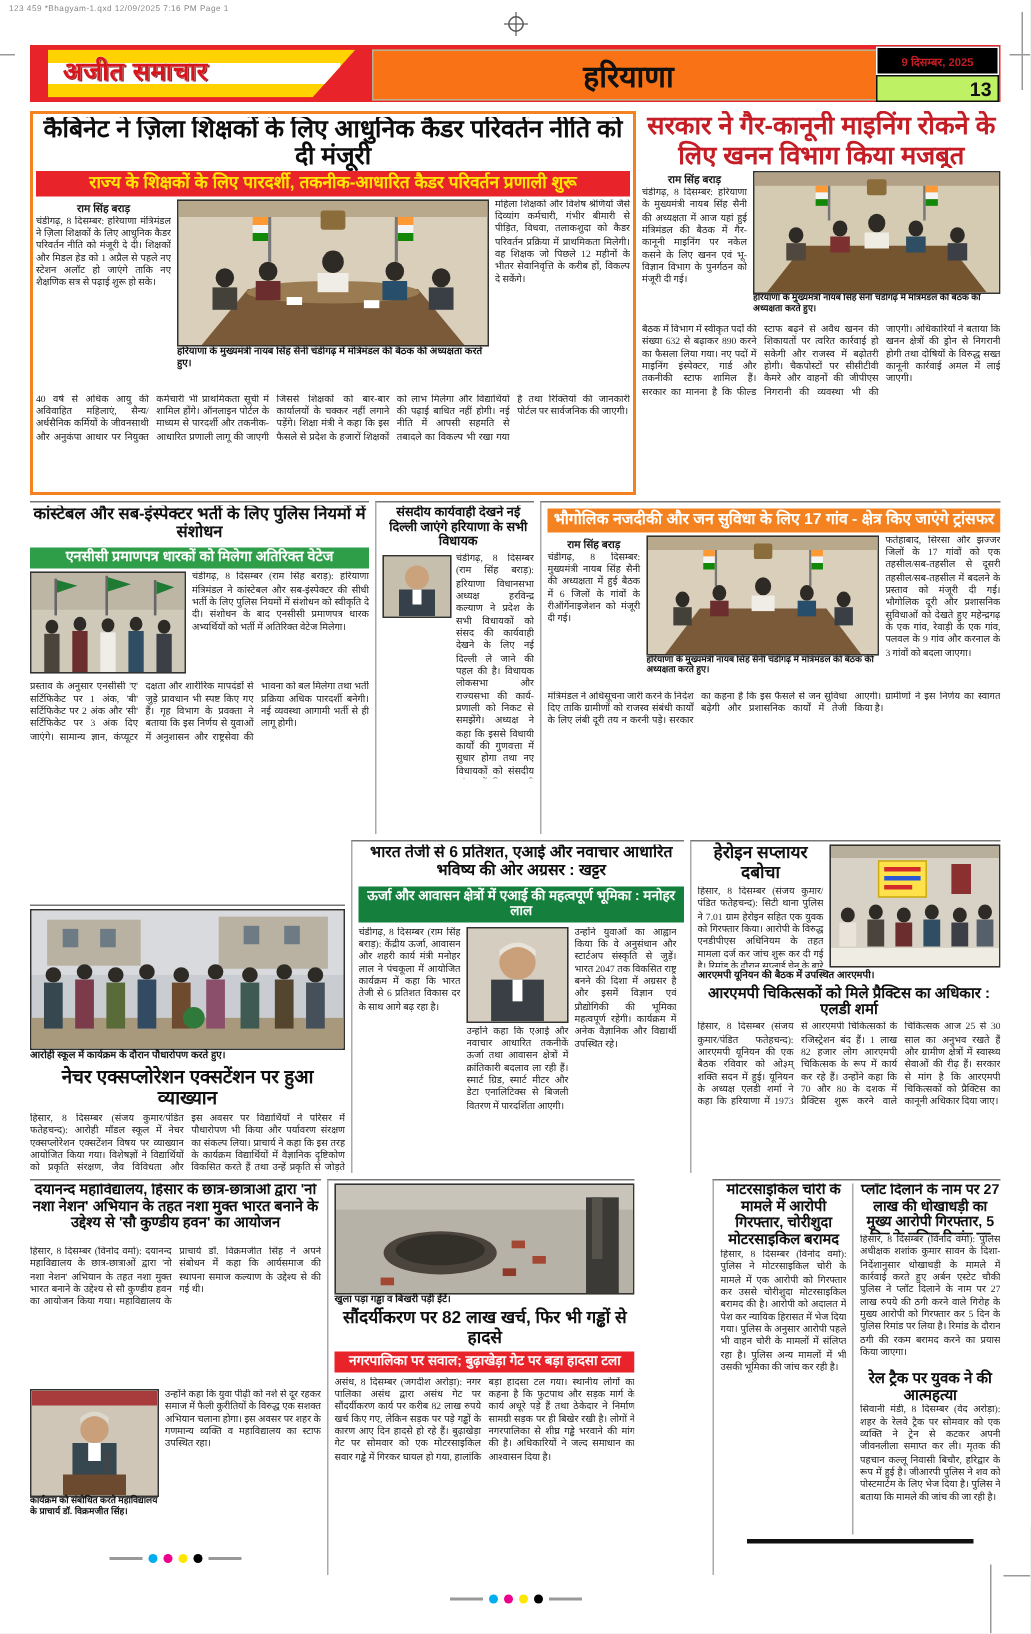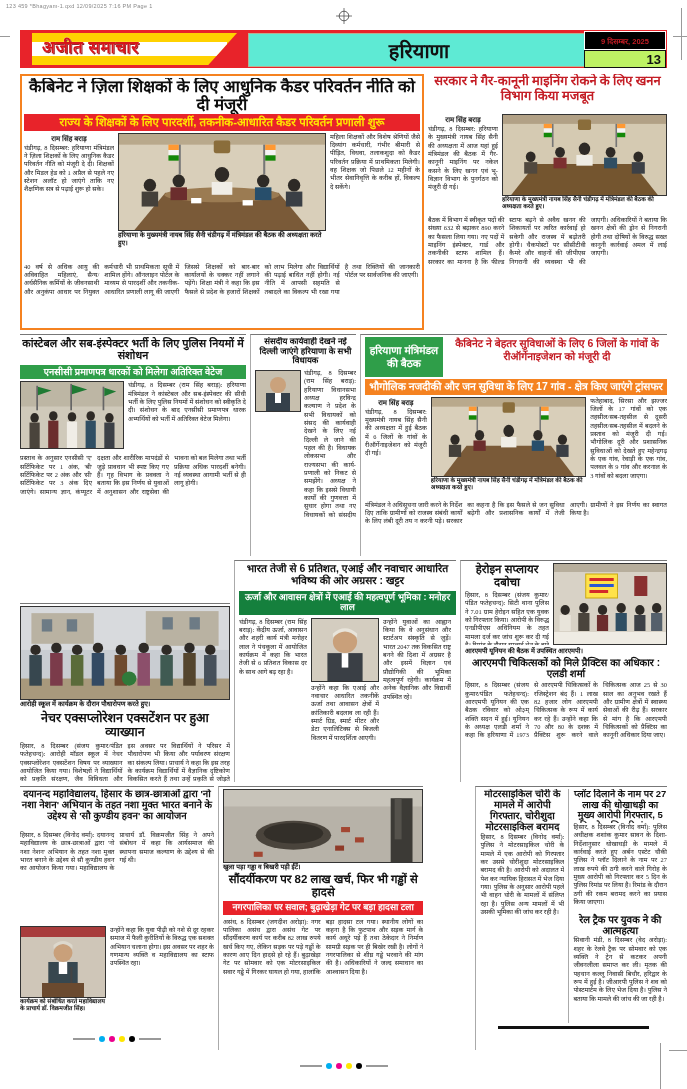--- a/index.html
+++ b/index.html
@@ -10,21 +10,21 @@
   .regmark{position:absolute;top:8px;left:336px;width:16px;height:16px;}
   .crop{position:absolute;background:#999;}
   
   .masthead{position:absolute;top:30px;left:20px;width:647px;height:38px;background:#e8232a;}
   .brand{position:absolute;left:12px;top:3px;width:205px;height:32px;background:#ffd200;
          clip-path:polygon(0 0,100% 0,86% 100%,0 100%);}
   .brand .stripe{position:absolute;left:0;right:10px;top:9px;height:14px;background:#fff;}
   .brand .title{position:absolute;left:10px;top:2px;font-size:17px;font-weight:bold;color:#d6151c;
                 text-shadow:0 0 1px #fff,1px 1px 0 #8a0e12;letter-spacing:.5px;}
   .brand .edition{position:absolute;right:-38px;top:12px;font-size:7px;color:#fff;font-weight:bold;}
-  .section-box{position:absolute;left:228px;width:340px;top:3px;height:32px;background:#5eead4;
+  .section-box{position:absolute;left:228px;width:340px;top:3px;height:32px;background:#f97316;
                border:1px solid #b7b092;display:flex;align-items:center;justify-content:center;
                font-size:20px;font-weight:bold;color:#111;}
   .datebox{position:absolute;right:1px;top:1px;width:82px;height:36px;}
   .datebox .d{height:17px;background:#000000;border:1px solid #fff;color:#c41d25;font-weight:bold;
               font-size:7.5px;display:flex;align-items:center;justify-content:center;}
   .datebox .n{height:16px;background:#bef264;border:1px solid #111;color:#111;font-weight:bold;
               font-size:13px;display:flex;align-items:center;justify-content:flex-end;padding-right:4px;}
   
   .band{position:absolute;left:20px;width:647px;display:flex;gap:4px;}
   .bandA{top:74px;height:256px;}
@@ -130,21 +130,21 @@
           <div class="caption" style="height:24px;overflow:hidden;">हरियाणा के मुख्यमंत्री नायब सिंह सैनी चंडीगढ़ में मंत्रिमंडल की बैठक की अध्यक्षता करते हुए।</div>
         </div>
         <div style="width:90px;">
           <div class="body" style="height:126px;">महिला शिक्षकों और विशेष श्रेणियों जैसे दिव्यांग कर्मचारी, गंभीर बीमारी से पीड़ित, विधवा, तलाकशुदा को कैडर परिवर्तन प्रक्रिया में प्राथमिकता मिलेगी। वह शिक्षक जो पिछले 12 महीनों के भीतर सेवानिवृत्ति के करीब हों, विकल्प दे सकेंगे।</div>
         </div>
       </div>
       <div class="body" style="columns:5;column-gap:5px;height:64px;margin-top:2px;">40 वर्ष से अधिक आयु की अविवाहित महिलाएं, सैन्य/अर्धसैनिक कर्मियों के जीवनसाथी और अनुकंपा आधार पर नियुक्त कर्मचारी भी प्राथमिकता सूची में शामिल होंगे। ऑनलाइन पोर्टल के माध्यम से पारदर्शी और तकनीक-आधारित प्रणाली लागू की जाएगी जिससे शिक्षकों को बार-बार कार्यालयों के चक्कर नहीं लगाने पड़ेंगे। शिक्षा मंत्री ने कहा कि इस फैसले से प्रदेश के हजारों शिक्षकों को लाभ मिलेगा और विद्यार्थियों की पढ़ाई बाधित नहीं होगी। नई नीति में आपसी सहमति से तबादले का विकल्प भी रखा गया है तथा रिक्तियों की जानकारी पोर्टल पर सार्वजनिक की जाएगी।</div>
     </div>
 
     <div style="width:239px;overflow:hidden;">
-      <div class="h-red" style="font-size:13px;height:38px;line-height:1.15;overflow:hidden;font-family:Liberation Serif, serif;">सरकार ने गैर-कानूनी माइनिंग रोकने के लिए खनन विभाग किया मजबूत</div>
+      <div class="h-red" style="font-size:17px;height:38px;line-height:1.15;overflow:hidden;">सरकार ने गैर-कानूनी माइनिंग रोकने के लिए खनन विभाग किया मजबूत</div>
       <div class="row" style="margin-top:2px;height:100px;">
         <div style="width:70px;">
           <div class="byline">राम सिंह बराड़</div>
           <div class="body" style="height:90px;">चंडीगढ़, 8 दिसम्बर: हरियाणा के मुख्यमंत्री नायब सिंह सैनी की अध्यक्षता में आज यहां हुई मंत्रिमंडल की बैठक में गैर-कानूनी माइनिंग पर नकेल कसने के लिए खनन एवं भू-विज्ञान विभाग के पुनर्गठन को मंजूरी दी गई।</div>
         </div>
         <div style="width:165px;">
           <div class="photo" style="height:80px;">
             <svg viewBox="0 0 200 90" preserveAspectRatio="none">
               <rect width="200" height="90" fill="#d5cab2"></rect>
                 <rect width="200" height="10" fill="#b2a186"></rect>
@@ -216,24 +216,20 @@
           <rect width="44" height="40" fill="#c7bfae"></rect>
             <circle cx="22" cy="14" r="8" fill="#caa27c"></circle>
           <rect x="10" y="22" width="24" height="18" fill="#35404a"></rect>
             <rect x="19" y="22" width="6" height="10" fill="#fff"></rect>
         </svg>
       </div>
       <div class="body" style="height:150px;">चंडीगढ़, 8 दिसम्बर (राम सिंह बराड़): हरियाणा विधानसभा अध्यक्ष हरविन्द्र कल्याण ने प्रदेश के सभी विधायकों को संसद की कार्यवाही देखने के लिए नई दिल्ली ले जाने की पहल की है। विधायक लोकसभा और राज्यसभा की कार्य-प्रणाली को निकट से समझेंगे। अध्यक्ष ने कहा कि इससे विधायी कार्यों की गुणवत्ता में सुधार होगा तथा नए विधायकों को संसदीय परंपराओं की जानकारी मिलेगी।</div>
     </div>
 
     <div style="width:307px;">
-      <div class="row" style="height:40px;">
-        <div class="greenbox" style="width:74px;">हरियाणा मंत्रिमंडल की बैठक</div>
-        <div class="h-red" style="flex:1;font-size:10.5px;line-height:1.2;overflow:hidden;">कैबिनेट ने बेहतर सुविधाओं के लिए 6 जिलों के गांवों के रीऑर्गेनाइजेशन को मंजूरी दी</div>
-      </div>
       <div class="bar orange" style="margin-top:2px;">भौगोलिक नजदीकी और जन सुविधा के लिए 17 गांव - क्षेत्र किए जाएंगे ट्रांसफर</div>
       <div class="row" style="margin-top:2px;height:102px;">
         <div style="width:62px;">
           <div class="byline">राम सिंह बराड़</div>
           <div class="body" style="height:92px;">चंडीगढ़, 8 दिसम्बर: मुख्यमंत्री नायब सिंह सैनी की अध्यक्षता में हुई बैठक में 6 जिलों के गांवों के रीऑर्गेनाइजेशन को मंजूरी दी गई।</div>
         </div>
         <div style="width:156px;">
           <div class="photo" style="height:78px;">
             <svg viewBox="0 0 200 90" preserveAspectRatio="none">
               <rect width="200" height="90" fill="#d9cfba"></rect>

